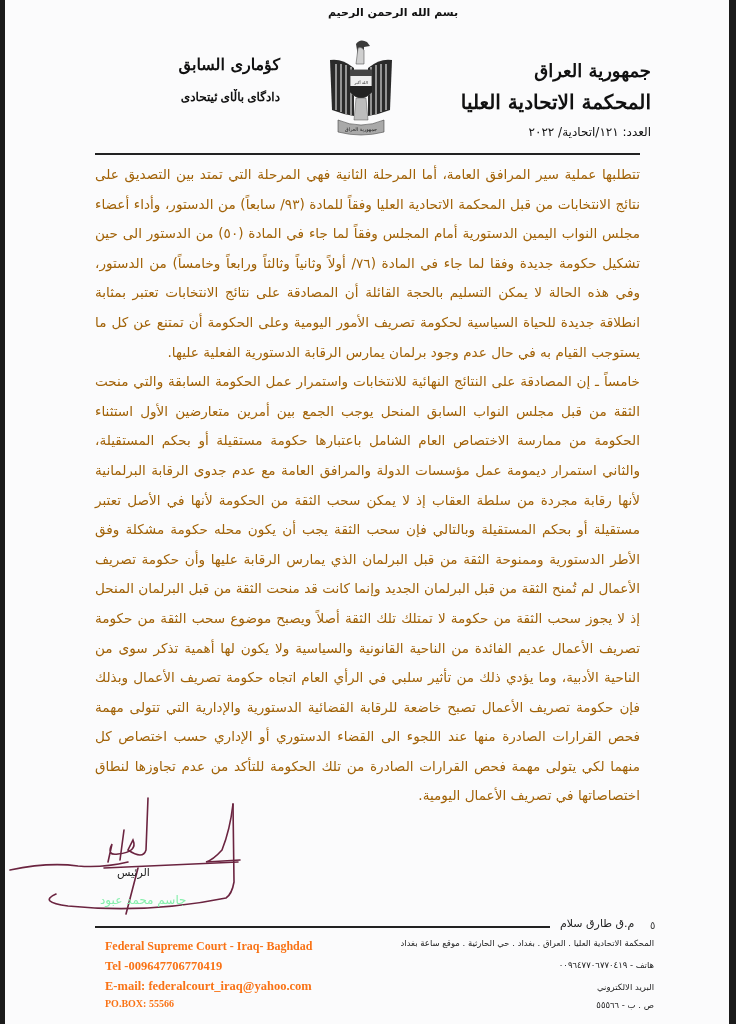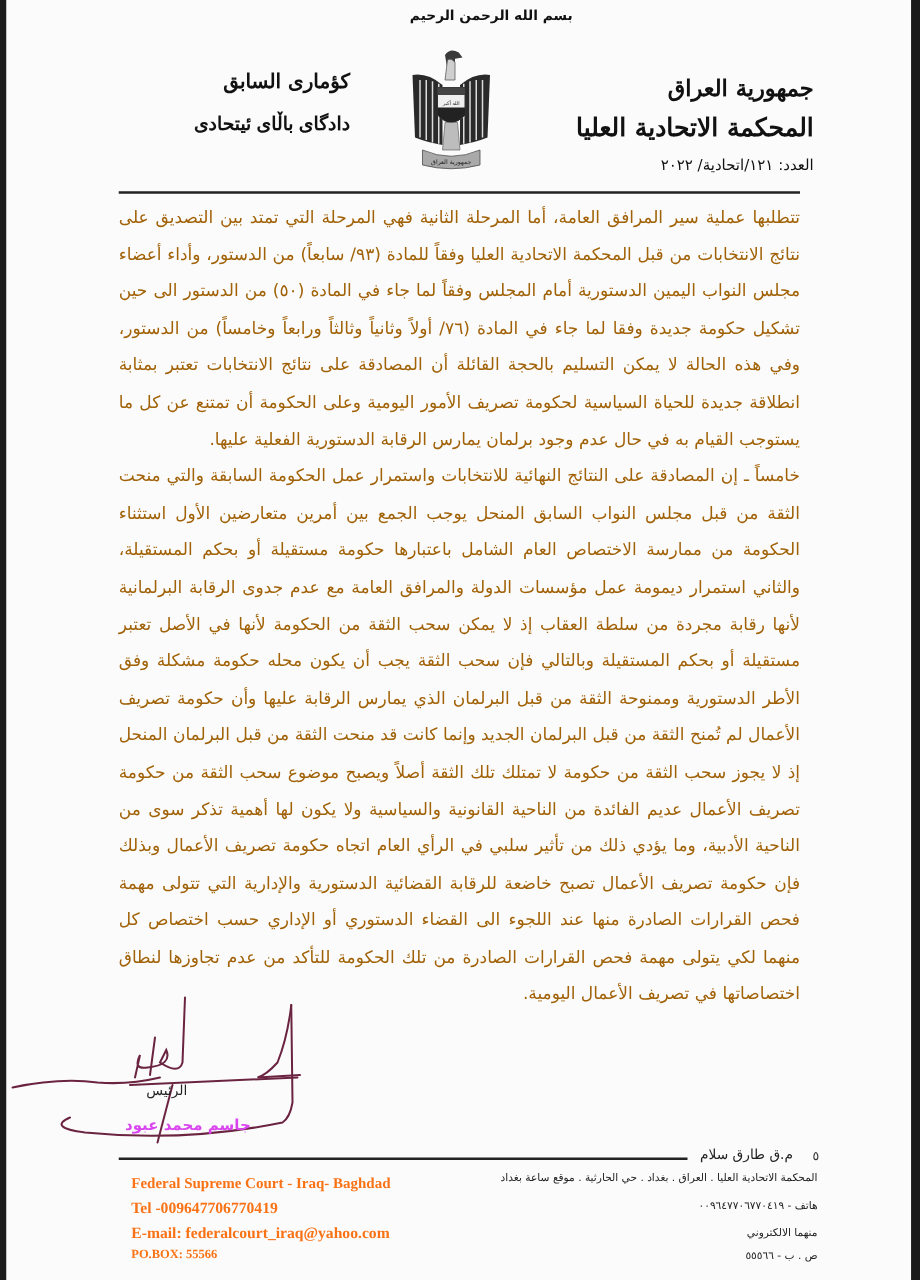--- a/index.html
+++ b/index.html
@@ -21,37 +21,37 @@
   }
   .hdr-right {
     position: absolute; right: 265px; top: 30px; direction: rtl; text-align: right;
     font-family: "DejaVu Serif", serif; color: #111;
   }
   .hdr-right .l1 { position: absolute; right: -180px; top: 30px; white-space: nowrap; font-weight: bold; font-size: 18px; }
   .hdr-right .l2 { position: absolute; right: -180px; top: 60px; white-space: nowrap; font-weight: bold; font-size: 20px; }
   .hdr-right .num { position: absolute; right: -180px; top: 95px; white-space: nowrap; font-size: 12px; font-family: "DejaVu Sans", sans-serif; }
   .hdr-left { position: absolute; left: 120px; top: 55px; direction: rtl; text-align: center; width: 160px; color: #111; }
   .hdr-left .k1 { position: absolute; right: 0; top: 0; white-space: nowrap; font-weight: bold; font-size: 16px; font-family: "DejaVu Serif", serif; }
-  .hdr-left .k2 { position: absolute; right: 0; top: 35px; white-space: nowrap; font-weight: bold; font-size: 15px; font-family: Liberation Sans, sans-serif; }
+  .hdr-left .k2 { position: absolute; right: 0; top: 35px; white-space: nowrap; font-weight: bold; font-size: 12px; font-family: Liberation Serif, serif; }
 
   .emblem { position: absolute; left: 320px; top: 38px; width: 82px; height: 100px; }
 
   .rule { position: absolute; height: 2px; background: #222; }
   .rule.top { left: 95px; top: 153px; width: 545px; }
 
   .body-text {
     position: absolute; left: 95px; top: 160px; width: 545px;
     direction: rtl; text-align: justify; text-align-last: right;
     font-size: 13.6px; font-weight: normal; line-height: 29.6px; color: #a16207;
   }
   .body-text p { margin: 0; }
 
   .signature { position: absolute; left: 8px; top: 790px; width: 240px; height: 130px; }
   .sig-title { position: absolute; left: 117px; top: 866px; font-size: 11px; font-weight: normal; color: #222; direction: rtl; }
-  .sig-name { position: absolute; left: 100px; top: 893px; font-size: 12px; font-weight: bold; color: #d946ef; direction: rtl; }
+  .sig-name { position: absolute; left: 100px; top: 893px; font-size: 12px; font-weight: normal; color: #86efac; direction: rtl; }
 
   .cc-marker { position: absolute; left: 650px; top: 920px; font-size: 10px; color: #333; }
   .cc-name { position: absolute; left: 560px; top: 917px; font-size: 11px; color: #222; direction: rtl; white-space: nowrap; }
   .rule.footer { left: 95px; top: 926px; width: 455px; height: 2px; }
 
   .footer-en {
     position: absolute; left: 105px; top: 939px;
     font-family: "Liberation Serif", serif; font-weight: bold; color: #f97316;
   }
   .footer-en div { white-space: nowrap; }
@@ -146,15 +146,15 @@
 <div class="footer-en">
   <div class="f1">Federal Supreme Court - Iraq- Baghdad</div>
   <div class="f2">Tel -009647706770419</div>
   <div class="f3">E-mail: federalcourt_iraq@yahoo.com</div>
   <div class="f4">PO.BOX: 55566</div>
 </div>
 
 <div class="footer-ar">
   <div class="a1">المحكمة الاتحادية العليا . العراق . بغداد . حي الحارثية . موقع ساعة بغداد</div>
   <div class="a2">هاتف - ٠٠٩٦٤٧٧٠٦٧٧٠٤١٩</div>
-  <div class="a3">منهما الالكتروني</div>
+  <div class="a3">البريد الالكتروني</div>
   <div class="a4">ص . ب - ٥٥٥٦٦</div>
 </div>
 
 </body></html>

